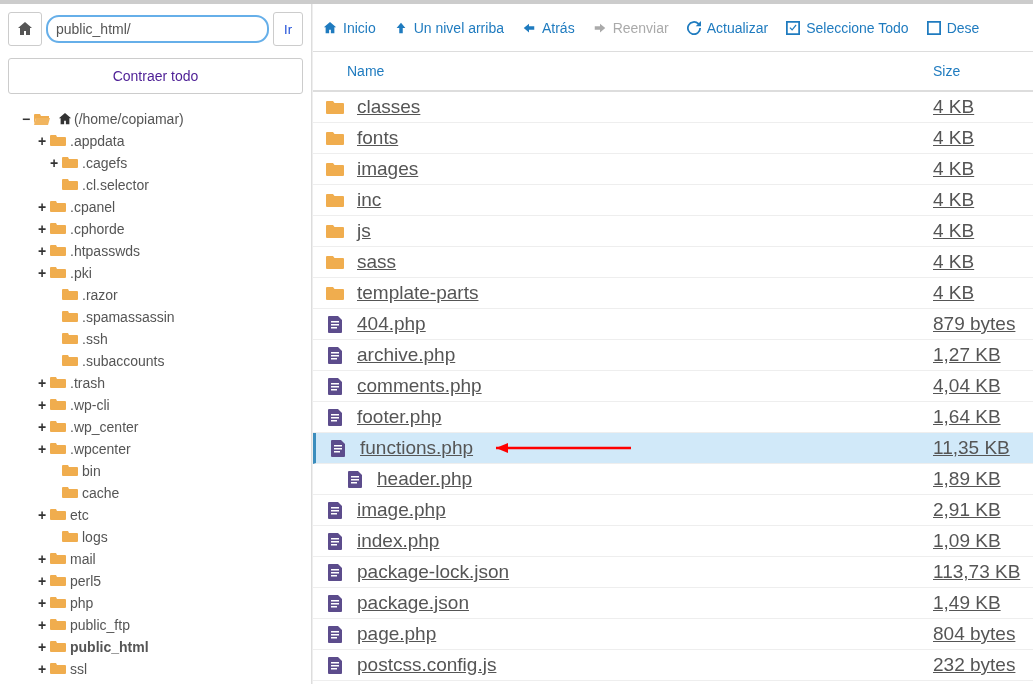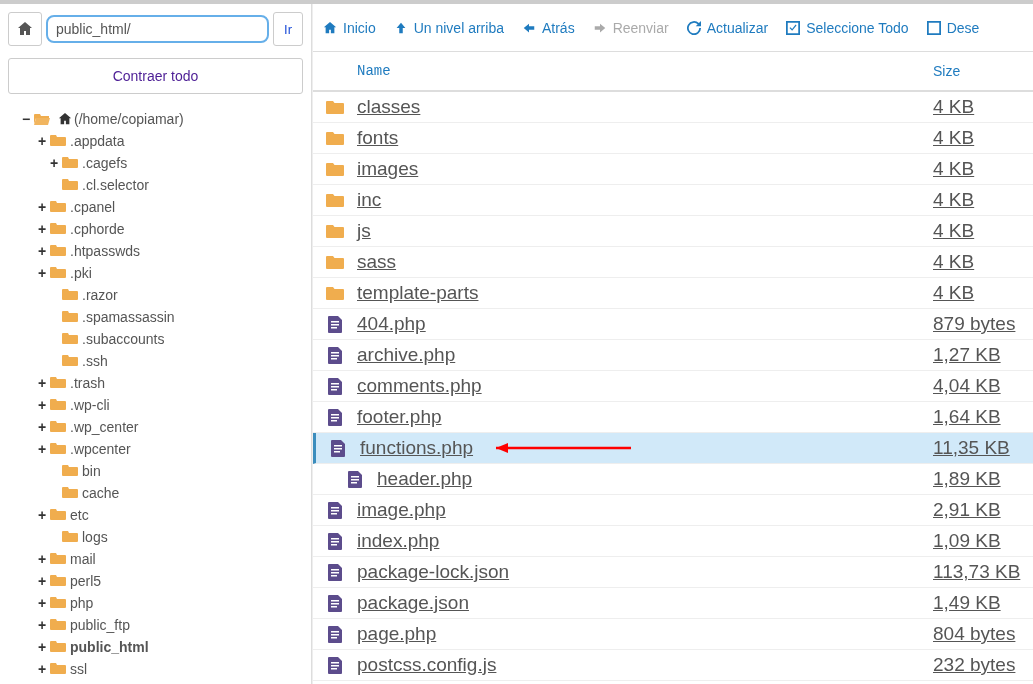--- a/index.html
+++ b/index.html
@@ -1,21 +1,21 @@
 <!DOCTYPE html>
 <html><head>
 <meta charset="utf-8">
 <style>
 * { box-sizing: border-box; margin: 0; padding: 0; }
 body { font-family: -apple-system, BlinkMacSystemFont, "Segoe UI", Arial, sans-serif; font-size: 14px; color: #555; background: #fff; overflow: hidden; }
 .app { display: flex; width: 1033px; height: 684px; border-top: 4px solid #ccc; }
 .sidebar { width: 312px; background: #fff; border-right: 1px solid #ddd; display: flex; flex-direction: column; }
 .path-row { display: flex; align-items: center; padding: 8px; gap: 4px; }
 .home-btn { width: 34px; height: 34px; border: 1px solid #ccc; border-radius: 3px; display: flex; align-items: center; justify-content: center; background: #fff; color: #555; }
-.path-input { flex: 1; height: 24px; border: 2px solid #66afe9; border-radius: 8px; padding: 12px 8px; font-size: 14px; color: #555; outline: none; }
+.path-input { flex: 1; height: 24px; border: 2px solid #66afe9; border-radius: 13px; padding: 12px 8px; font-size: 14px; color: #555; outline: none; }
 .go-btn { width: 30px; height: 34px; border: 1px solid #ccc; border-radius: 3px; background: #fff; color: #1d4ed8; font-size: 13px; }
 .collapse-btn { margin: 4px 8px 10px 8px; height: 36px; border: 1px solid #ccc; border-radius: 3px; background: #fff; color: #4c1d95; font-size: 14px; }
 .tree { flex: 1; overflow-y: auto; padding: 4px 0 8px 0; position: relative; }
 .tree::-webkit-scrollbar { width: 16px; }
 .tree::-webkit-scrollbar-track { background: #f0f0f0; }
 .tree::-webkit-scrollbar-thumb { background: #c1c1c1; border-radius: 2px; }
 .tree-node { display: flex; align-items: center; height: 22px; font-size: 14px; color: #555; cursor: pointer; white-space: nowrap; }
 .tree-node.root { padding-left: 20px; }
 .tree-node.l1 { padding-left: 36px; }
 .tree-node.l2 { padding-left: 48px; }
@@ -26,21 +26,21 @@
 .folder-open { fill: #f0ad4e; }
 .home-root-ico { margin: 0 2px 0 4px; color: #333; }
 .tree-label { color: #555; }
 .tree-label.bold { font-weight: bold; }
 .main { flex: 1; display: flex; flex-direction: column; background: #fff; border-left: 1px solid #eee; }
 .toolbar { height: 48px; border-bottom: 1px solid #ddd; display: flex; align-items: center; padding: 16px 10px; gap: 18px; }
 .tb-item { display: flex; align-items: center; gap: 6px; color: #1f7bbf; font-size: 14px; cursor: pointer; }
 .tb-item.disabled { color: #aaa; cursor: default; }
 .tb-ico { width: 14px; height: 14px; }
 .table-header { height: 40px; border-bottom: 2px solid #ddd; display: flex; align-items: center; font-size: 14px; color: #1f7bbf; }
-.th-name { flex: 1; padding-left: 44px; font-family: Liberation Mono, monospace; }
+.th-name { flex: 1; padding-left: 34px; }
 .th-size { width: 100px; }
 .rows { flex: 1; overflow-y: auto; position: relative; }
 .rows::-webkit-scrollbar { width: 16px; }
 .rows::-webkit-scrollbar-track { background: #f0f0f0; }
 .rows::-webkit-scrollbar-thumb { background: #c1c1c1; border-radius: 2px; }
 .row { height: 31px; border-bottom: 1px solid #eee; display: flex; align-items: center; font-size: 19px; cursor: pointer; text-decoration: underline; }
 .row.selected { background: #d1e9f9; border-left: 3px solid #3b8dbd; }
 .row-icon { width: 20px; height: 20px; margin-left: 12px; margin-right: 12px; flex-shrink: 0; }
 .row-name { flex: 1; color: #555; }
 .row-size { width: 100px; color: #555; }
@@ -137,28 +137,28 @@
           <span><svg class="folder-ico" viewBox="0 0 16 14">
               <path class="folder-closed" d="M1 2h5l1 2h8a1 1 0 0 1 1 1v7a1 1 0 0 1-1 1H1a1 1 0 0 1-1-1V3a1 1 0 0 1 1-1z"></path>
             </svg></span>
           <span class="tree-label">.spamassassin</span>
         </div>
         <div class="tree-node l2">
           <span class="expander none">+</span>
           <span><svg class="folder-ico" viewBox="0 0 16 14">
               <path class="folder-closed" d="M1 2h5l1 2h8a1 1 0 0 1 1 1v7a1 1 0 0 1-1 1H1a1 1 0 0 1-1-1V3a1 1 0 0 1 1-1z"></path>
             </svg></span>
+          <span class="tree-label">.ssh</span>
+        </div>
+        <div class="tree-node l2">
+          <span class="expander none">+</span>
+          <span><svg class="folder-ico" viewBox="0 0 16 14">
+              <path class="folder-closed" d="M1 2h5l1 2h8a1 1 0 0 1 1 1v7a1 1 0 0 1-1 1H1a1 1 0 0 1-1-1V3a1 1 0 0 1 1-1z"></path>
+            </svg></span>
           <span class="tree-label">.subaccounts</span>
-        </div>
-        <div class="tree-node l2">
-          <span class="expander none">+</span>
-          <span><svg class="folder-ico" viewBox="0 0 16 14">
-              <path class="folder-closed" d="M1 2h5l1 2h8a1 1 0 0 1 1 1v7a1 1 0 0 1-1 1H1a1 1 0 0 1-1-1V3a1 1 0 0 1 1-1z"></path>
-            </svg></span>
-          <span class="tree-label">.ssh</span>
         </div>
         <div class="tree-node l1">
           <span class="expander">+</span>
           <span><svg class="folder-ico" viewBox="0 0 16 14">
               <path class="folder-closed" d="M1 2h5l1 2h8a1 1 0 0 1 1 1v7a1 1 0 0 1-1 1H1a1 1 0 0 1-1-1V3a1 1 0 0 1 1-1z"></path>
             </svg></span>
           <span class="tree-label">.trash</span>
         </div>
         <div class="tree-node l1">
           <span class="expander">+</span>

